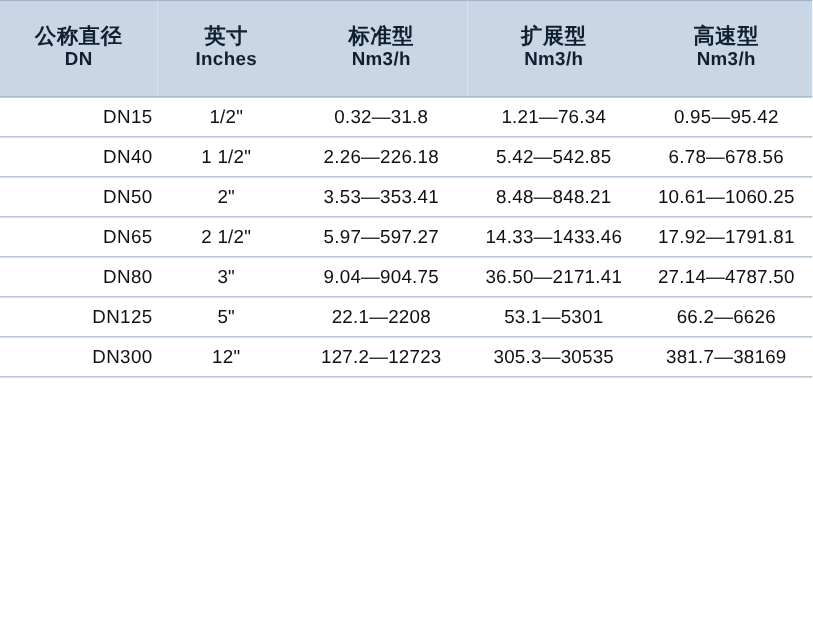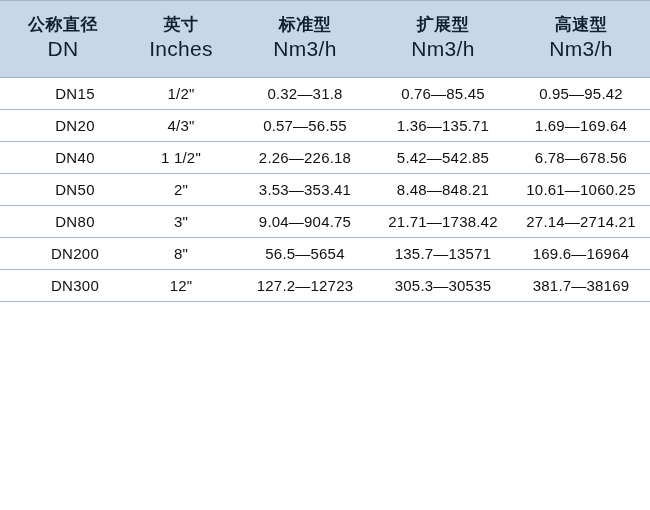--- a/index.html
+++ b/index.html
@@ -47,35 +47,35 @@
     height: 62px;
   }
   thead th .hl1 {
     display: block;
     font-size: 17px;
     font-weight: bold;
     letter-spacing: 0.5px;
   }
   thead th .hl2 {
     display: block;
-    font-size: 21px;
-    font-weight: normal;
+    font-size: 15px;
+    font-weight: bold;
     letter-spacing: 0.3px;
   }
   tbody td {
     border-bottom: 1px solid #a8b8c8;
     padding: 4px 4px 5px 4px;
     font-size: 15px;
     height: 22px;
     vertical-align: middle;
     color: #111111;
     white-space: nowrap;
   }
   tbody td.dn {
-    text-align: center;
+    text-align: right;
     padding-left: 28px;
     letter-spacing: 0.3px;
   }
   tbody td.num {
     text-align: center;
     letter-spacing: 0.2px;
   }
   tbody tr:last-child td {
     border-bottom: 1px solid #a8b8c8;
   }
@@ -114,57 +114,57 @@
           <span class="hl1">高速型</span>
           <span class="hl2">Nm3/h</span>
         </th>
       </tr>
     </thead>
     <tbody>
       <tr>
         <td class="dn">DN15</td>
         <td class="num">1/2"</td>
         <td class="num">0.32—31.8</td>
-        <td class="num">0.76—85.45</td>
+        <td class="num">1.21—76.34</td>
         <td class="num">0.95—95.42</td>
-      </tr>
-      <tr>
-        <td class="dn">DN20</td>
-        <td class="num">4/3"</td>
-        <td class="num">0.57—56.55</td>
-        <td class="num">1.36—135.71</td>
-        <td class="num">1.69—169.64</td>
       </tr>
       <tr>
         <td class="dn">DN40</td>
         <td class="num">1 1/2"</td>
         <td class="num">2.26—226.18</td>
         <td class="num">5.42—542.85</td>
         <td class="num">6.78—678.56</td>
       </tr>
       <tr>
         <td class="dn">DN50</td>
         <td class="num">2"</td>
         <td class="num">3.53—353.41</td>
         <td class="num">8.48—848.21</td>
         <td class="num">10.61—1060.25</td>
       </tr>
       <tr>
+        <td class="dn">DN65</td>
+        <td class="num">2 1/2"</td>
+        <td class="num">5.97—597.27</td>
+        <td class="num">14.33—1433.46</td>
+        <td class="num">17.92—1791.81</td>
+      </tr>
+      <tr>
         <td class="dn">DN80</td>
         <td class="num">3"</td>
         <td class="num">9.04—904.75</td>
-        <td class="num">21.71—1738.42</td>
-        <td class="num">27.14—2714.21</td>
+        <td class="num">36.50—2171.41</td>
+        <td class="num">27.14—4787.50</td>
       </tr>
       <tr>
-        <td class="dn">DN200</td>
-        <td class="num">8"</td>
-        <td class="num">56.5—5654</td>
-        <td class="num">135.7—13571</td>
-        <td class="num">169.6—16964</td>
+        <td class="dn">DN125</td>
+        <td class="num">5"</td>
+        <td class="num">22.1—2208</td>
+        <td class="num">53.1—5301</td>
+        <td class="num">66.2—6626</td>
       </tr>
       <tr>
         <td class="dn">DN300</td>
         <td class="num">12"</td>
         <td class="num">127.2—12723</td>
         <td class="num">305.3—30535</td>
         <td class="num">381.7—38169</td>
       </tr>
     </tbody>
   </table>

